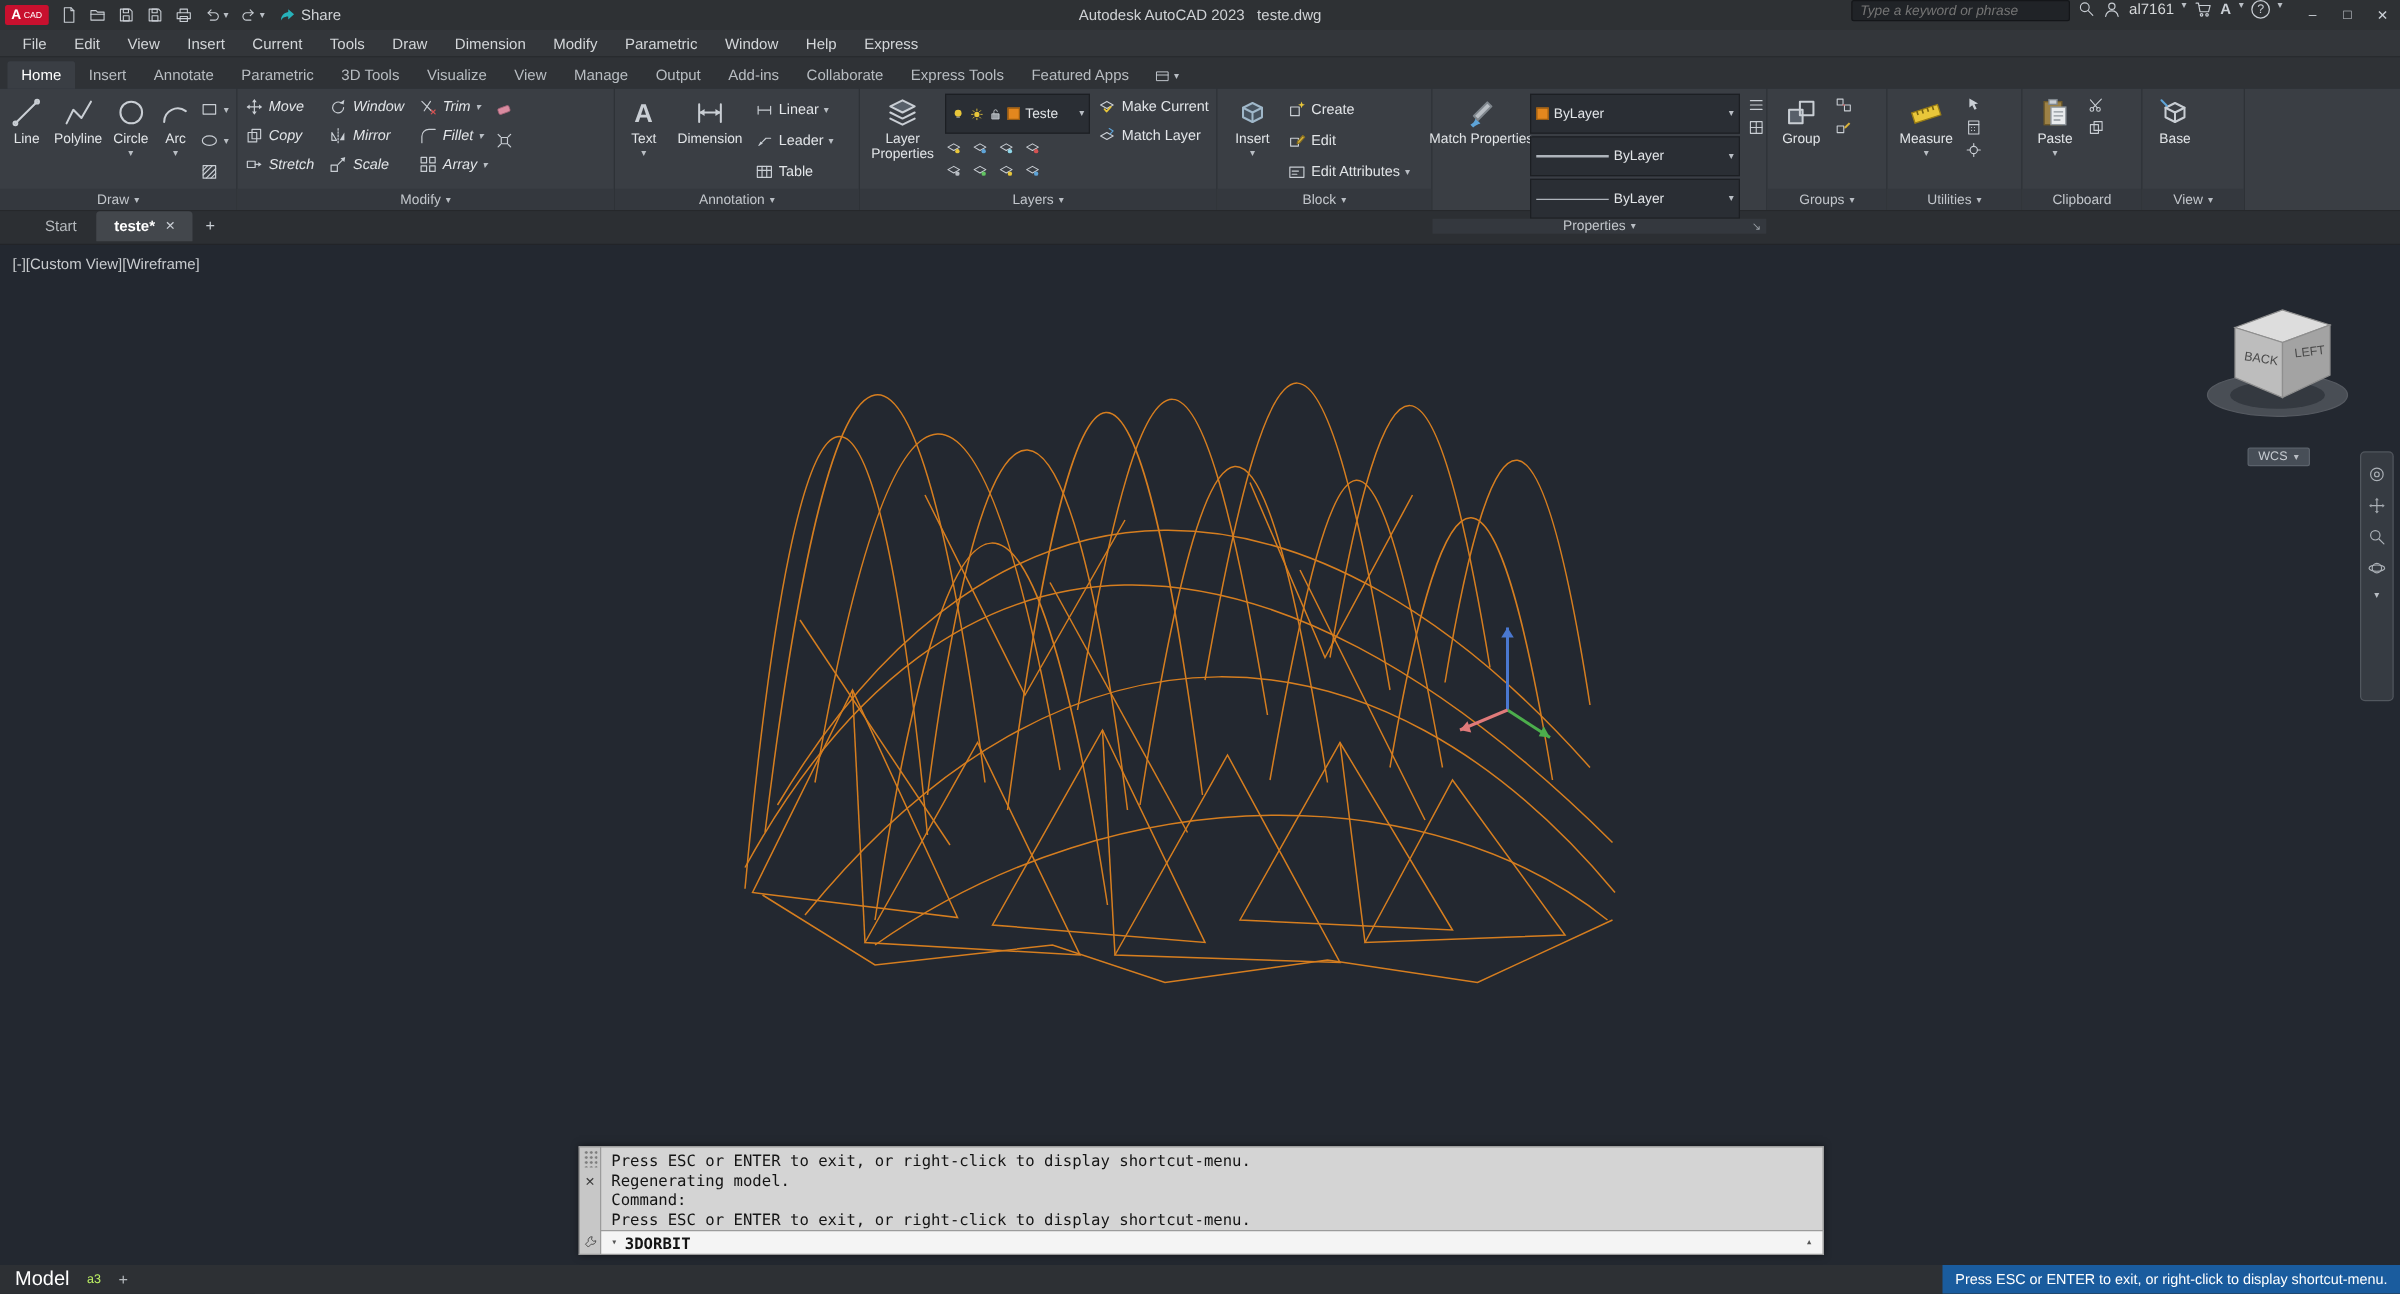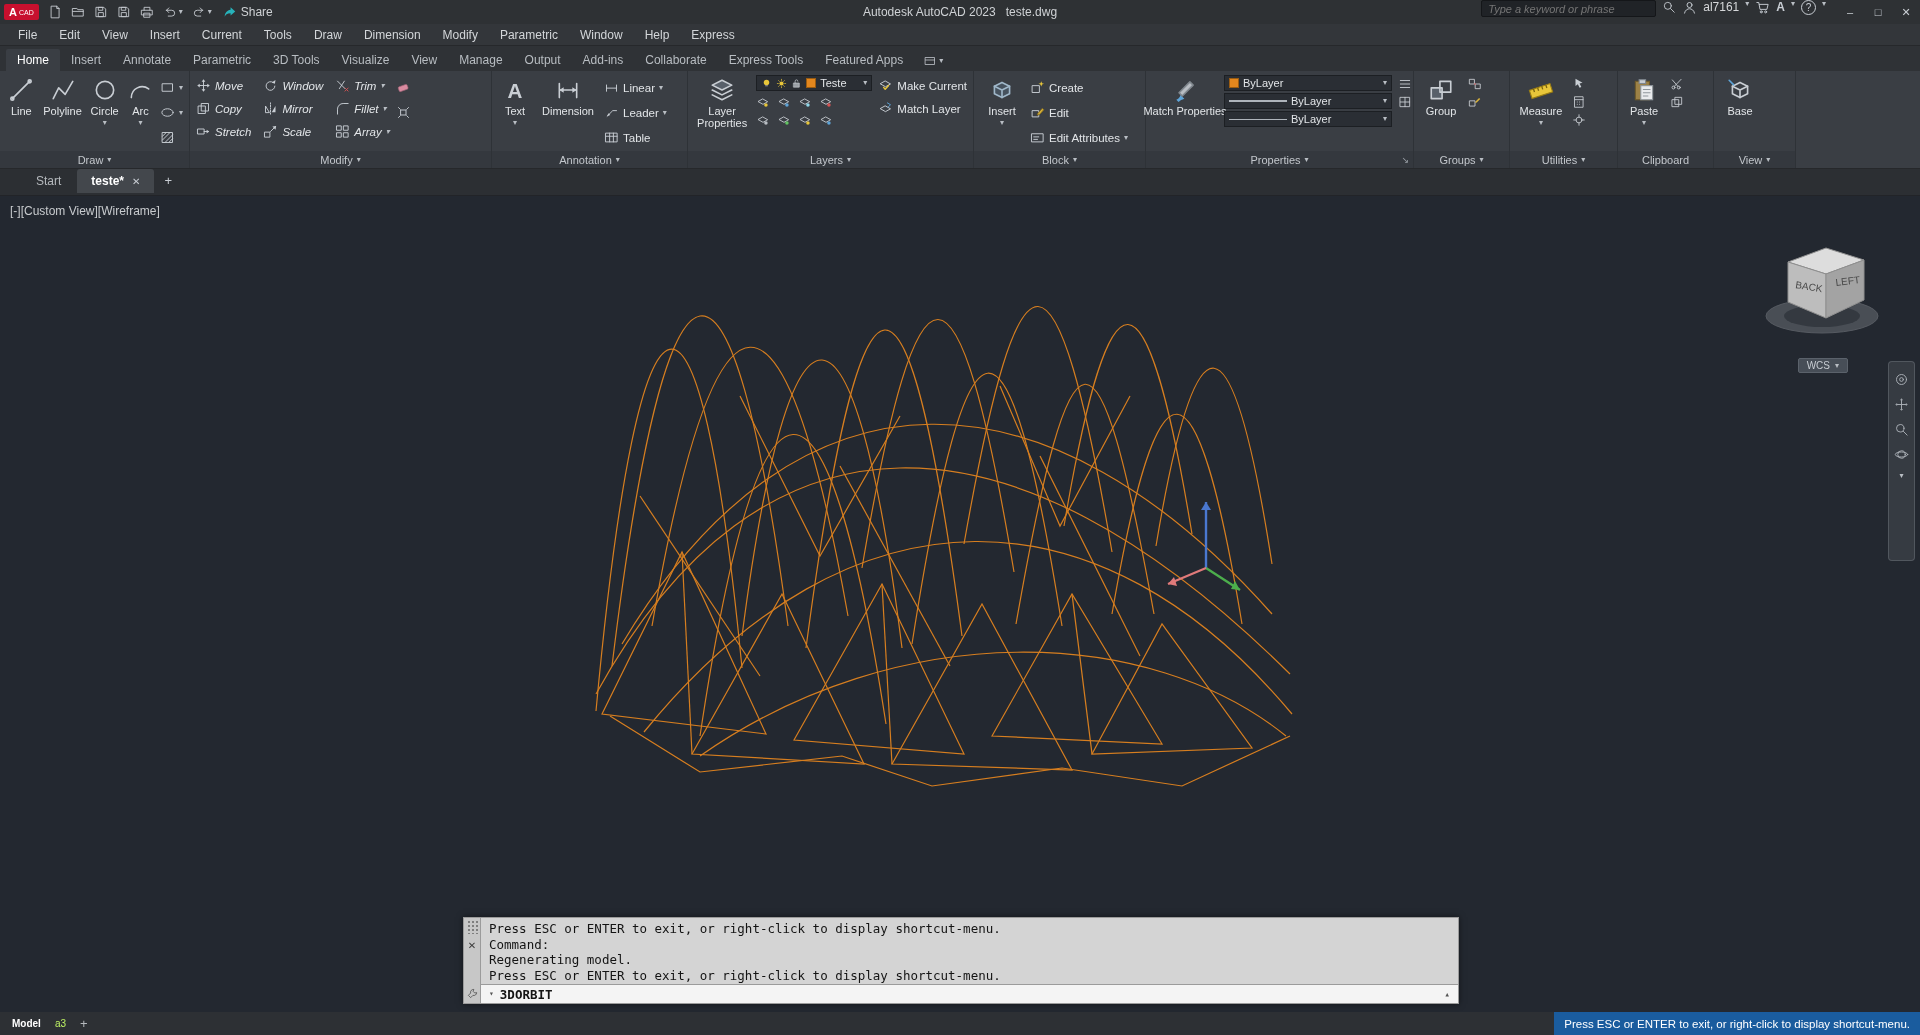--- a/index.html
+++ b/index.html
@@ -41,21 +41,21 @@
   .panel-footer { height:17px; display:flex; align-items:center; justify-content:center; gap:4px; font-size:11px; color:#c3c7cc; background:#34383e; position:relative; }
   .panel-footer .launcher { position:absolute; right:4px; font-size:9px; color:#9aa0a6; }
 
   .bigbtn { width:56px; display:flex; flex-direction:column; align-items:center; gap:2px; padding-top:2px; }
   .bigbtn .blabel { font-size:11px; color:#e2e5e8; text-align:center; line-height:12px; }
   .midcol { display:flex; flex-direction:column; gap:2px; justify-content:flex-start; }
   .mitem { display:flex; align-items:center; gap:4px; height:21px; font-size:11.5px; color:#e2e5e8; white-space:nowrap; }
   .mgrid { display:grid; grid-template-columns:auto auto auto; column-gap:12px; row-gap:2px;font-style:italic; }
   .smallcol { display:flex; flex-direction:column; gap:4px; padding-top:2px; }
 
-  .combo { display:flex; align-items:center; gap:4px; background:#2a2e34; border:1px solid #1c1f23; height:16px; padding:0 4px; font-size:11px; color:#e2e5e8; }
+  .combo { display:flex; align-items:center; gap:4px; background:#2a2e34; border:1px solid #1c1f23; height:32px; padding:0 4px; font-size:11px; color:#e2e5e8; }
   .combo .fill { flex:1; }
   .lw-line { width:58px; height:2px; background:#aeb4bb; }
   .lt-line { width:58px; height:0; border-top:1.5px solid #aeb4bb; }
 
   
   .doctabs { height:27px; background:#2c2f33; display:flex; align-items:flex-start; padding-left:22px; gap:2px; border-bottom:1px solid #222428; }
   .dtab { padding:5px 14px; font-size:12px; color:#b5b9bd; display:flex; gap:8px; align-items:center; }
   .dtab.active { background:#43474c; color:#fff; font-weight:bold; border-radius:3px 3px 0 0; }
   .dtab .x { font-size:10px; color:#c9ced4; font-weight:normal; }
   .dtab-plus { padding:4px 8px; color:#c9ced4; font-size:13px; }
@@ -76,21 +76,21 @@
   .grip-dots { width:11px; height:14px; background-image:radial-gradient(#7e7e7e 1px, transparent 1.2px); background-size:4px 4px; }
   .cmd-x { color:#3c3c3c; font-size:10px; }
   .cmd-main { flex:1; display:flex; flex-direction:column; }
   .cmd-hist { background:#d4d4d4; border:1px solid #9b9b9b; border-bottom:none; padding:3px 8px; font-family:"DejaVu Sans Mono", monospace; font-size:12.5px; color:#141414; line-height:15.5px; height:67px; }
   .cmd-prompt { background:#f4f4f4; border:1px solid #9b9b9b; height:20px; display:flex; align-items:center; gap:6px; padding:0 8px; font-family:"DejaVu Sans Mono", monospace; font-size:12.5px; color:#141414; }
   .cmd-prompt .cmd-name { font-weight:bold; }
   .cmd-scroll { margin-left:auto; font-size:9px; color:#555; }
 
   
   .statusbar { height:23px; background:#2d3034; display:flex; align-items:center; padding-left:12px; gap:14px; }
-  .sb-model { color:#ffffff; font-weight:bold; font-size:10px; }
+  .sb-model { color:#ffffff; font-weight:normal; font-size:16px; }
   .sb-layout { color:#bef264; font-size:10px;text-align:center; }
   .sb-plus { color:#b5b9bd; font-size:13px; }
   .sb-msg { margin-left:auto; height:23px; background:#1a5c9e; color:#fff; display:flex; align-items:center; padding:0 10px; font-size:11.5px; }
 </style>
 </head>
 <body>
 
 <div class="titlebar">
   <div class="logo-badge">
       <span>A</span>
@@ -801,22 +801,22 @@
     <div class="cmd-gutter">
       <div class="grip-dots"></div>
       <span class="cmd-x">✕</span>
       <svg class="si" width="11" height="11" viewBox="0 0 24 24" style="stroke:#3c3c3c;margin-top:auto;margin-bottom:4px;">
           <path d="M14 3a6 6 0 0 0-6 8L3 16l5 5 5-5a6 6 0 0 0 8-6l-4 1-3-3z"></path>
         </svg>
     </div>
     <div class="cmd-main">
       <div class="cmd-hist">
         <div>Press ESC or ENTER to exit, or right-click to display shortcut-menu.</div>
+        <div>Regenerating model.</div>
         <div>Command:</div>
-        <div>Regenerating model.</div>
         <div>Press ESC or ENTER to exit, or right-click to display shortcut-menu.</div>
       </div>
       <div class="cmd-prompt">
         <span class="caret" style="color:#555;">▾</span>
         <span class="cmd-name">3DORBIT</span>
         <span class="cmd-scroll">▴</span>
       </div>
     </div>
   </div>
 </div>

